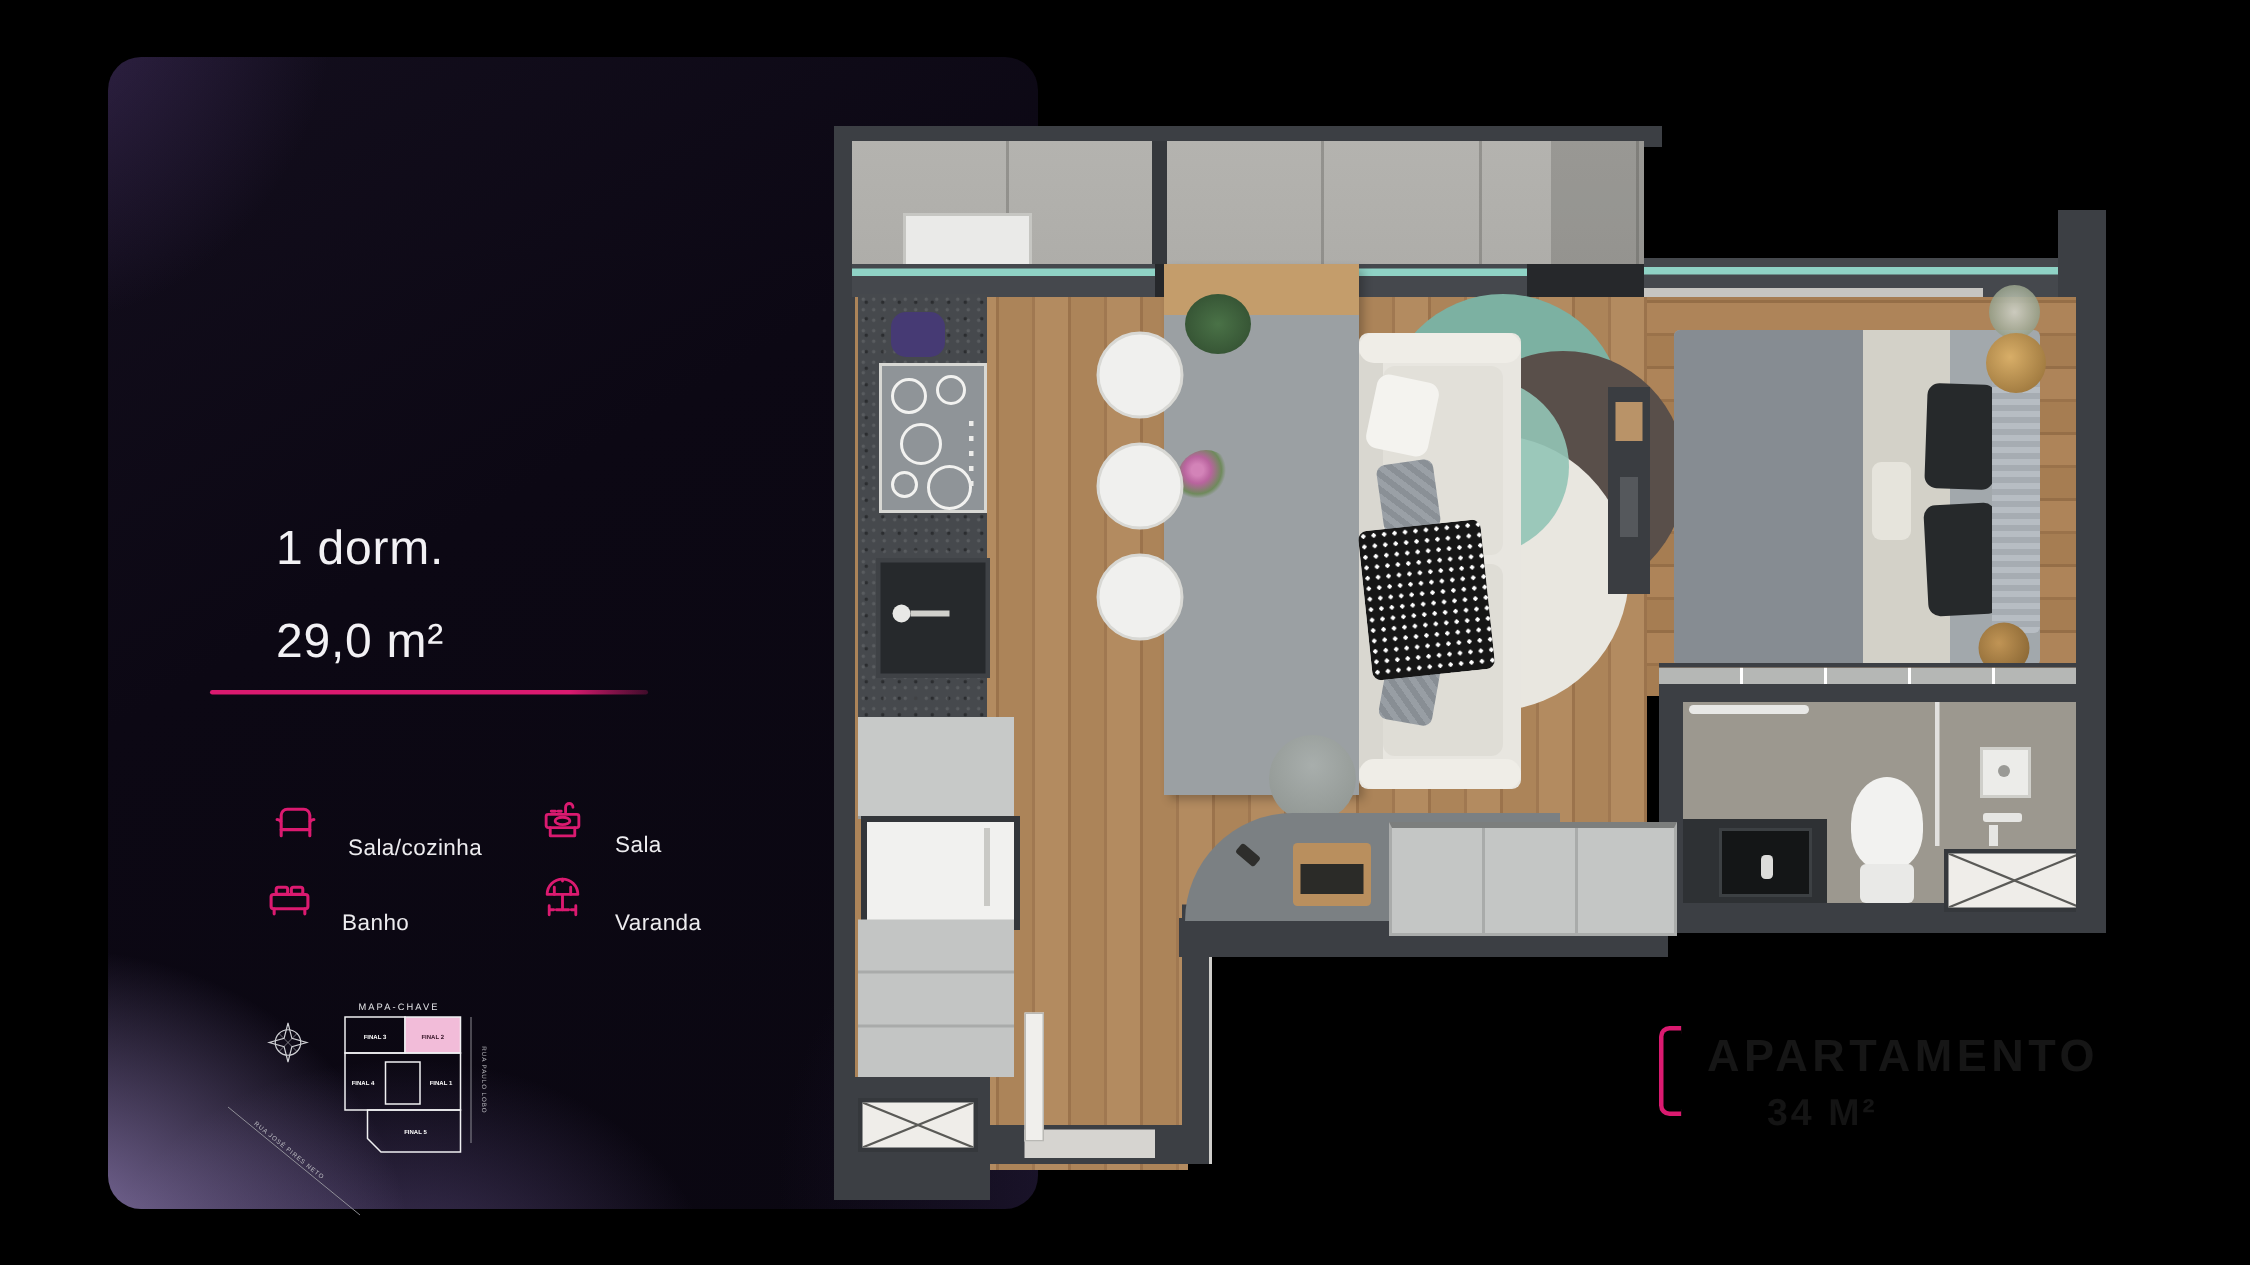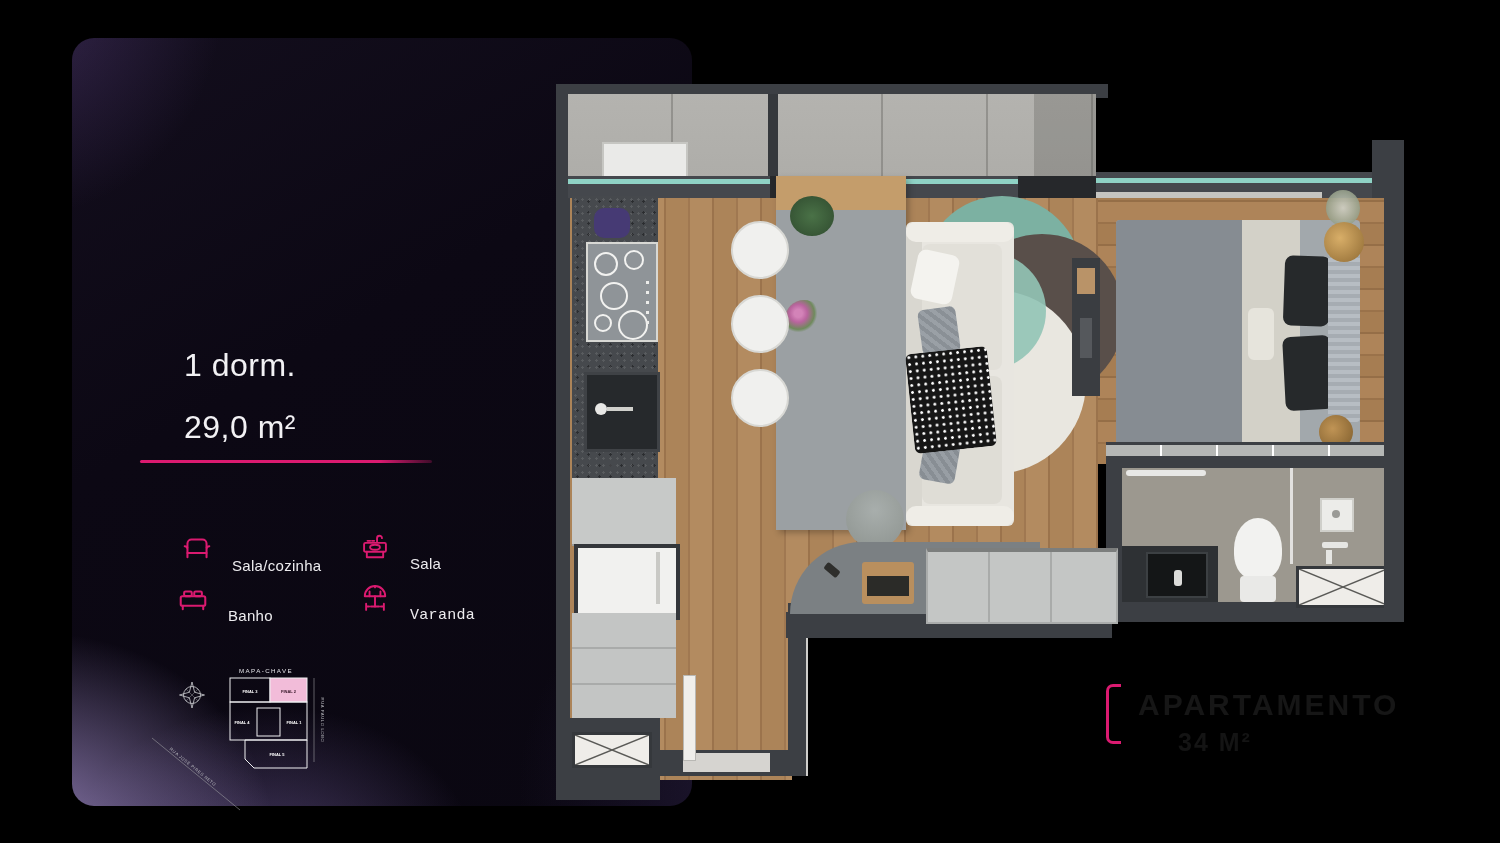--- a/index.html
+++ b/index.html
@@ -15,21 +15,21 @@
       radial-gradient(50% 45% at -8% -6%, rgba(90,64,128,0.50), rgba(90,64,128,0) 65%),
       radial-gradient(60% 50% at 108% 98%, rgba(66,50,104,0.35), rgba(66,50,104,0) 60%),
       linear-gradient(150deg,#130e1d 0%,#0c0814 40%,#0a0711 100%);}
   .title{left:112px;top:296px;color:#f2f1f4;font-size:32px;line-height:62px;
          font-weight:500;letter-spacing:0.5px;}
   .divider{left:68px;top:422px;width:292px;height:3px;border-radius:2px;}
   .legend-item{display:flex;align-items:center;height:34px;}
   .legend-item .lbl{color:#edecef;font-size:15px;margin-left:18px;letter-spacing:0.3px;margin-top:33px;}
   .licon{width:34px;height:30px;flex:0 0 34px;}
   #leg1{left:108px;top:494px;} #leg2{left:286px;top:492px;}
-  #leg3{left:104px;top:544px;} #leg4{left:286px;top:544px;font-family:Liberation Mono, monospace;}
+  #leg3{left:104px;top:544px;} #leg4{left:286px;top:544px;}
 
   
   .mapkey{left:64px;top:618px;width:220px;height:166px;}
   .mapkey text{font-family:"Liberation Sans",sans-serif;}
 
   
   .plan{left:556px;top:84px;width:848px;height:716px;}
   .wall{background:#3c3f44;}
   .wood{background:
       repeating-linear-gradient(90deg,#ac8459 0 22px,#a07851 22px 24px,#b38b60 24px 46px,#9b734c 46px 48px);}

